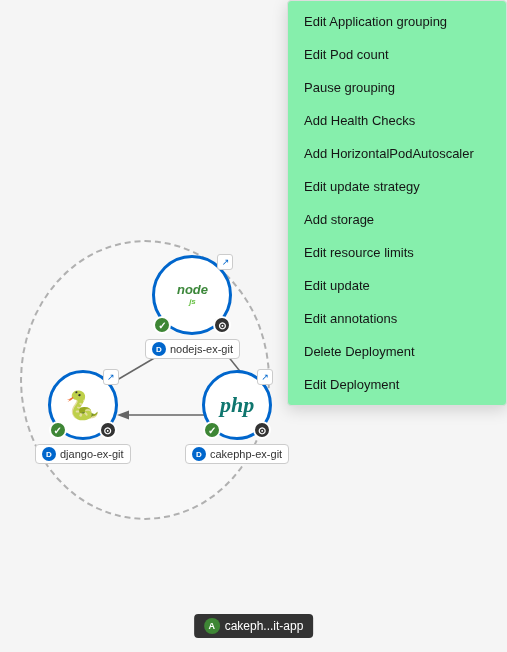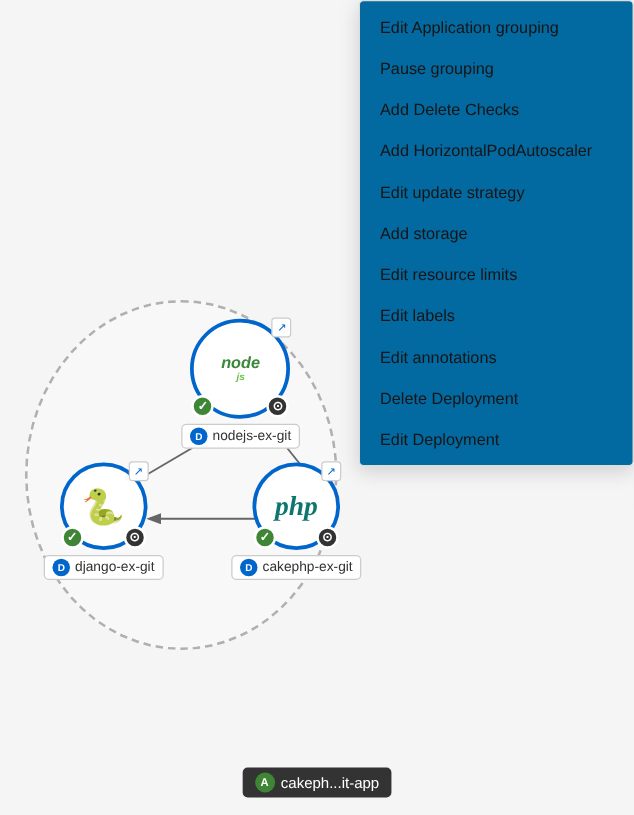--- a/index.html
+++ b/index.html
@@ -181,21 +181,21 @@
       height: 652px;
       pointer-events: none;
     }
 
     
     .dropdown-menu {
       position: absolute;
       top: 0;
       right: 0;
       width: 220px;
-      background: #0369a1;
+      background: #86efac;
       border: 1px solid #ddd;
       border-radius: 4px;
       box-shadow: 0 4px 16px rgba(0,0,0,0.15);
       z-index: 100;
       padding: 4px 0;
     }
 
     .menu-item {
       padding: 9px 16px;
       font-size: 13px;
@@ -294,23 +294,24 @@
   </div>
 </div>
 
 <div class="app-badge">
   <div class="app-badge-dot">A</div>
   <span>cakeph...it-app</span>
 </div>
 
 <div class="dropdown-menu">
 <div class="menu-item">Edit Application grouping</div>
+    <div class="menu-item">Edit Pod count</div>
     <div class="menu-item">Pause grouping</div>
-    <div class="menu-item">Add Delete Checks</div>
+    <div class="menu-item">Add Health Checks</div>
     <div class="menu-item">Add HorizontalPodAutoscaler</div>
     <div class="menu-item">Edit update strategy</div>
     <div class="menu-item">Add storage</div>
     <div class="menu-item">Edit resource limits</div>
-    <div class="menu-item">Edit labels</div>
+    <div class="menu-item">Edit update</div>
     <div class="menu-item">Edit annotations</div>
     <div class="menu-item">Delete Deployment</div>
     <div class="menu-item">Edit Deployment</div>
   </div>
 
 </body></html>

